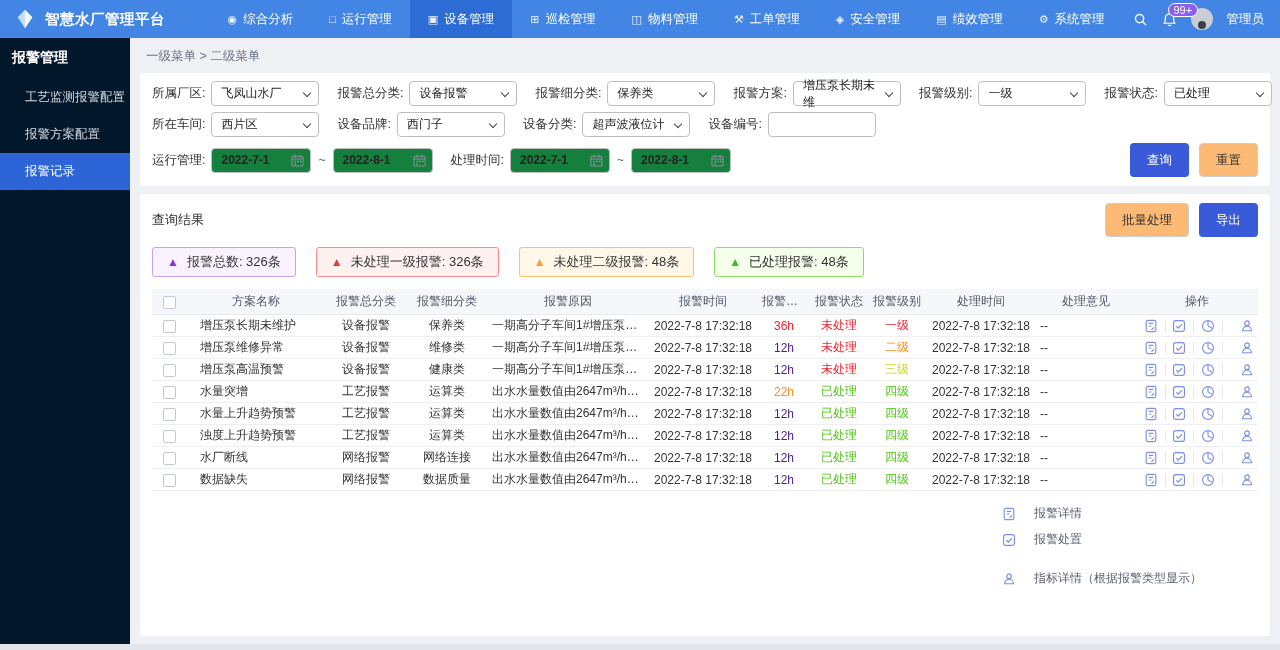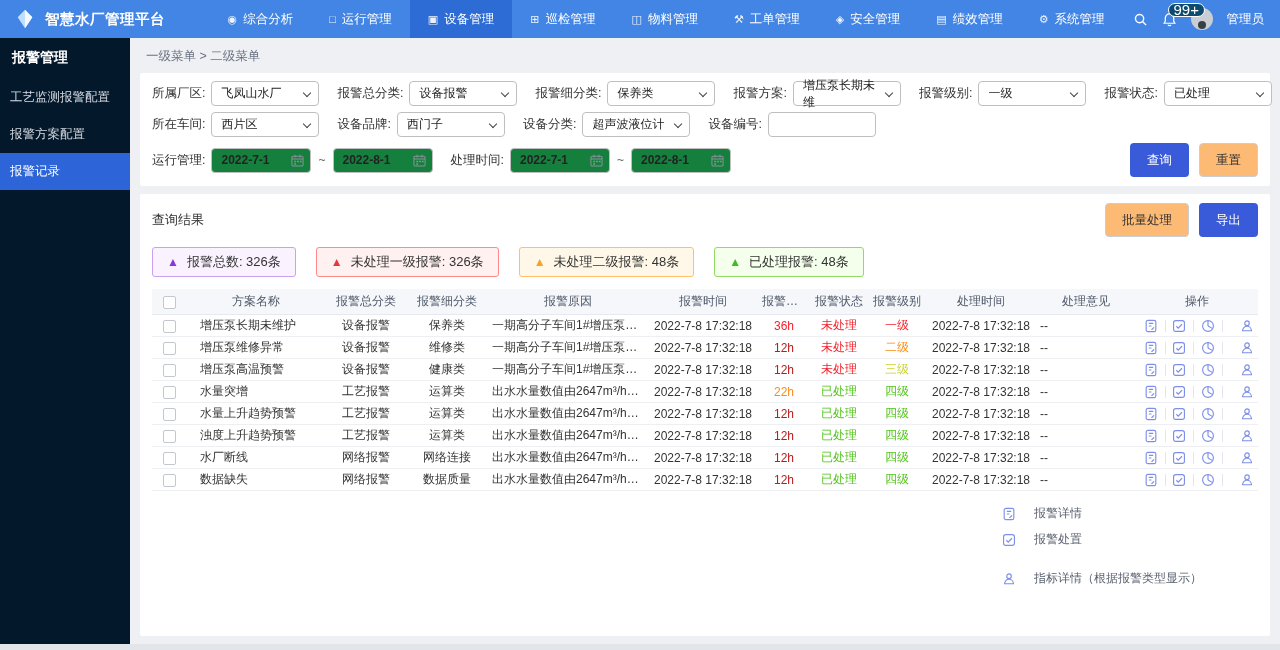--- a/index.html
+++ b/index.html
@@ -10,29 +10,29 @@
   .logo-wrap { display:flex; align-items:center; padding-left:14px; }
   .logo-icon { width:22px; height:22px; margin-right:9px; }
   .app-title { font-size:14.5px; font-weight:bold; letter-spacing:.5px; }
   .topnav { margin-left:auto; display:flex; align-items:center; height:100%; }
   .nav-item { display:flex; align-items:center; gap:6px; height:100%; padding:0 18px; font-size:12.5px; cursor:pointer; white-space:nowrap; }
   .nav-item.active { background:#2E6CD5; }
   .nav-glyph { font-size:11px; opacity:.9; }
   .top-tools { display:flex; align-items:center; gap:14px; padding:0 16px 0 10px; height:100%; }
   .tool-icon { width:15px; height:15px; display:block; }
   .bell-wrap { position:relative; }
-  .bell-badge { position:absolute; top:-9px; left:6px; background:#0c4a6e; color:#fff; font-size:15px; line-height:12px; padding:0 5px; border-radius:8px; border:1px solid #fff; }
+  .bell-badge { position:absolute; top:-9px; left:6px; background:#8b5cf6; color:#fff; font-size:11px; line-height:12px; padding:0 5px; border-radius:8px; border:1px solid #fff; }
   .avatar { width:22px; height:22px; border-radius:50%; background:#C9CDD4; overflow:hidden; display:flex; align-items:flex-end; justify-content:center; }
   .avatar-head { width:8px; height:8px; border-radius:50%; background:#3A3F46; margin-bottom:1px; }
   .user-name { font-size:12.5px; }
 
   
   .sidebar { position:absolute; left:0; top:38px; width:130px; height:606px; background:#04182B; color:#E8EBF0; }
   .side-title { font-size:14px; font-weight:bold; color:#fff; padding:11px 12px 12px 12px; }
-  .side-item { font-size:12.5px; padding:10px 0 10px 10px; cursor:pointer; color:#D5DAE2; }
+  .side-item { font-size:12.5px; padding:10px 0 10px 25px; cursor:pointer; color:#D5DAE2; }
   .side-item.active { background:#2D65D9; color:#fff; }
 
   
   .main { position:absolute; left:130px; top:38px; width:1150px; height:606px; display:flex; flex-direction:column; }
   .breadcrumb { font-size:12.5px; color:#6B7280; padding:10px 16px 8px 16px; }
 
   .card { background:#fff; border-radius:2px; }
   .filter-card { margin:0 10px; padding:8px 12px 7px 12px; }
   .filter-row { display:flex; align-items:center; margin-bottom:6px; flex-wrap:nowrap; }
   .filter-row:last-child { margin-bottom:2px; }
@@ -62,21 +62,21 @@
   .badge-green { border-color:#8FDB66; background:#F4FFEC; } .badge-green .tri { color:#3DBD26; }
 
   
   .table { width:100%; font-size:12px; color:#333; }
   .trow { display:grid; grid-template-columns:34px 140px 80px 82px 1fr 110px 52px 58px 58px 110px 100px 122px; align-items:center; border-bottom:1px solid #EDEFF3; min-height:22px; }
   .thead { background:#F6F7FA; color:#4E5969; min-height:26px; border-bottom:1px solid #E6E9EF; }
   .td { padding:2px 4px; text-align:center; white-space:nowrap; overflow:hidden; text-overflow:ellipsis; }
   .td.left { text-align:left; }
   .td.name { padding-left:14px; }
   .checkbox { display:inline-block; width:13px; height:13px; border:1px solid #C4C8CE; border-radius:2px; background:#fff; vertical-align:middle; cursor:pointer; }
-  .c-red { color:#F5222D; } .c-orange { color:#FA8C16; } .c-yellow { color:#C9D42E; } .c-green { color:#52C41A; } .c-default { color:#b91c1c; }
+  .c-red { color:#F5222D; } .c-orange { color:#FA8C16; } .c-yellow { color:#C9D42E; } .c-green { color:#52C41A; } .c-default { color:#4c1d95; }
   .ops { display:flex; align-items:center; justify-content:flex-start; gap:0; color:#7E8FE9; padding-left:8px; }
   .op-icon { width:14px; height:14px; cursor:pointer; display:block; }
   .op-sep { width:1px; height:12px; background:#E3E6EC; margin:0 7px; }
   .op-gap { width:22px; }
 
   
   .legend { margin:14px 46px 0 auto; width:210px; }
   .legend-row { display:flex; align-items:center; gap:18px; color:#5A6270; font-size:12px; margin-bottom:9px; }
   .legend-row .op-icon { color:#7E8FE9; }
   .legend-row.gap-top { margin-top:22px; }

